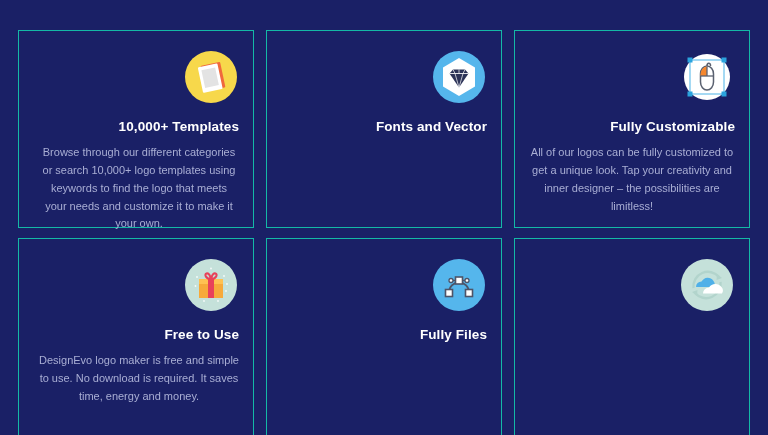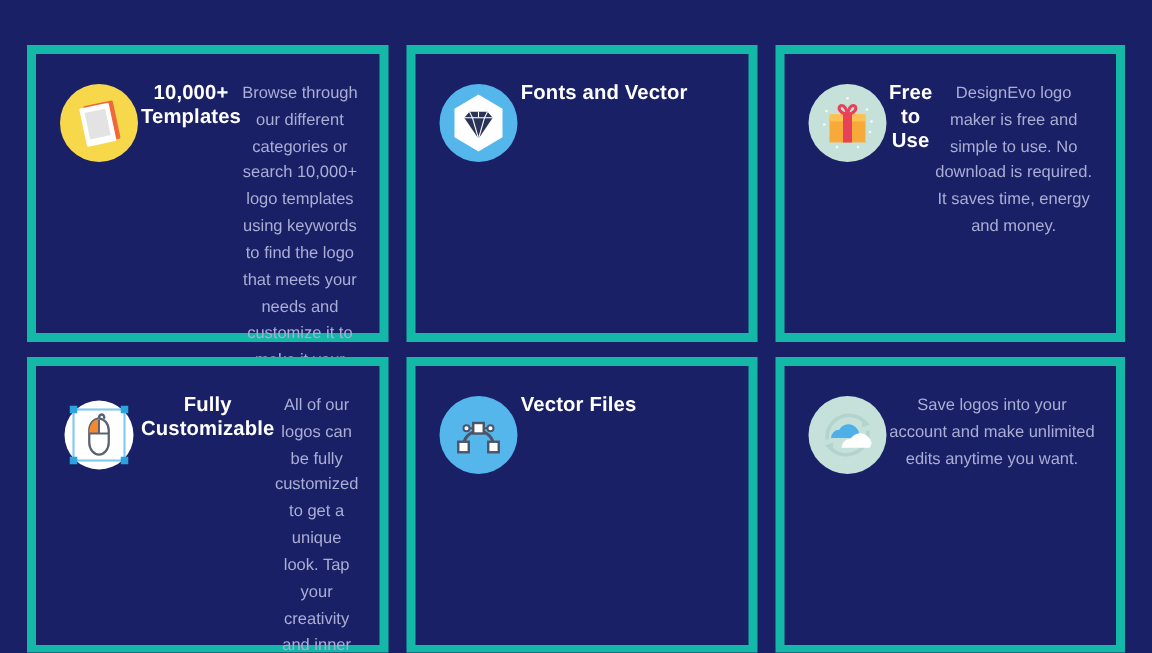--- a/index.html
+++ b/index.html
@@ -21,24 +21,25 @@
     height: 435px;
     display: grid;
     grid-template-columns: repeat(3, 1fr);
     grid-template-rows: 198px 198px;
     column-gap: 12px;
     row-gap: 10px;
     padding: 30px 18px 7px 18px;
   }
 
   .feature-card {
-    border: 6px solid #14b8a6;
+    border: 1px solid #14b8a6;
     background: #1a2066;
     display: flex;
-    align-items: flex-start;
+    flex-direction: column;
+    align-items: flex-end;
     padding: 18px 14px 10px 14px;
     text-align: center;
   }
 
   .card-icon {
     width: 56px;
     height: 56px;
     flex: 0 0 56px;
     position: relative;
     margin-bottom: 14px;
@@ -99,20 +100,42 @@
           <line x1="32" y1="24.5" x2="28" y2="38.5" stroke="#ffffff" stroke-width="0.7"></line>
         </g>
       </svg>
     </div>
     <div class="card-title">Fonts and Vector</div>
   </div>
 
   <div class="feature-card">
     <div class="card-icon">
       <svg viewBox="0 0 56 56">
+        <circle cx="28" cy="28" r="23" fill="#ffffff"></circle>
+        <rect x="11" y="11" width="34" height="34" fill="none" stroke="#7fc9ee" stroke-width="1.4"></rect>
+        <g fill="#2aa3de">
+          <rect x="8.5" y="8.5" width="5" height="5"></rect>
+          <rect x="42.5" y="8.5" width="5" height="5"></rect>
+          <rect x="8.5" y="42.5" width="5" height="5"></rect>
+          <rect x="42.5" y="42.5" width="5" height="5"></rect>
+        </g>
+        <path d="M28 17 C28 13.5 31.5 13.5 31.5 16.5" fill="none" stroke="#5a6170" stroke-width="1.6" stroke-linecap="round"></path>
+        <path d="M21.5 25 A6.5 8 0 0 1 34.5 25 L34.5 33 A6.5 8 0 0 1 21.5 33 Z" fill="#ffffff" stroke="#5a6170" stroke-width="1.5"></path>
+        <path d="M21.5 25 A6.5 8 0 0 1 28 17.5 L28 27 L21.5 27 Z" fill="#f5872e"></path>
+        <line x1="21.5" y1="27" x2="34.5" y2="27" stroke="#5a6170" stroke-width="1.3"></line>
+        <line x1="28" y1="18" x2="28" y2="27" stroke="#5a6170" stroke-width="1.3"></line>
+      </svg>
+    </div>
+    <div class="card-title">Fully Customizable</div>
+    <div class="card-desc wide">All of our logos can be fully customized to get a unique look. Tap your creativity and inner designer – the possibilities are limitless!</div>
+  </div>
+
+  <div class="feature-card">
+    <div class="card-icon">
+      <svg viewBox="0 0 56 56">
         <circle cx="28" cy="28" r="26" fill="#c5e1da"></circle>
         <g fill="#ffffff" opacity="0.85">
           <circle cx="14" cy="20" r="0.9"></circle>
             <circle cx="17" cy="36" r="0.9"></circle>
           <circle cx="41" cy="19" r="0.9"></circle>
             <circle cx="43" cy="34" r="0.9"></circle>
           <circle cx="28" cy="11.5" r="0.9"></circle>
             <circle cx="21" cy="44" r="0.9"></circle>
           <circle cx="35" cy="44" r="0.9"></circle>
             <circle cx="12.5" cy="29" r="0.9"></circle>
@@ -125,65 +148,42 @@
         <path d="M28 22 C33 22 35 17.5 32.5 16.5 C30 15.5 28.5 19.5 28 22" fill="none" stroke="#e8415a" stroke-width="2.1" stroke-linecap="round"></path>
       </svg>
     </div>
     <div class="card-title">Free to Use</div>
     <div class="card-desc">DesignEvo logo maker is free and simple to use. No download is required. It saves time, energy and money.</div>
   </div>
 
   <div class="feature-card">
     <div class="card-icon">
       <svg viewBox="0 0 56 56">
-        <circle cx="28" cy="28" r="23" fill="#ffffff"></circle>
-        <rect x="11" y="11" width="34" height="34" fill="none" stroke="#7fc9ee" stroke-width="1.4"></rect>
-        <g fill="#2aa3de">
-          <rect x="8.5" y="8.5" width="5" height="5"></rect>
-          <rect x="42.5" y="8.5" width="5" height="5"></rect>
-          <rect x="8.5" y="42.5" width="5" height="5"></rect>
-          <rect x="42.5" y="42.5" width="5" height="5"></rect>
-        </g>
-        <path d="M28 17 C28 13.5 31.5 13.5 31.5 16.5" fill="none" stroke="#5a6170" stroke-width="1.6" stroke-linecap="round"></path>
-        <path d="M21.5 25 A6.5 8 0 0 1 34.5 25 L34.5 33 A6.5 8 0 0 1 21.5 33 Z" fill="#ffffff" stroke="#5a6170" stroke-width="1.5"></path>
-        <path d="M21.5 25 A6.5 8 0 0 1 28 17.5 L28 27 L21.5 27 Z" fill="#f5872e"></path>
-        <line x1="21.5" y1="27" x2="34.5" y2="27" stroke="#5a6170" stroke-width="1.3"></line>
-        <line x1="28" y1="18" x2="28" y2="27" stroke="#5a6170" stroke-width="1.3"></line>
-      </svg>
-    </div>
-    <div class="card-title">Fully Customizable</div>
-    <div class="card-desc wide">All of our logos can be fully customized to get a unique look. Tap your creativity and inner designer – the possibilities are limitless!</div>
-  </div>
-
-  <div class="feature-card">
-    <div class="card-icon">
-      <svg viewBox="0 0 56 56">
         <circle cx="28" cy="28" r="26" fill="#55b6ec"></circle>
         <path d="M18 36 C18 22 38 22 38 36" fill="none" stroke="#4e5468" stroke-width="2"></path>
         <line x1="21.5" y1="23.5" x2="34.5" y2="23.5" stroke="#4e5468" stroke-width="1.4"></line>
         <circle cx="20" cy="23.5" r="2" fill="#ffffff" stroke="#4e5468" stroke-width="1.3"></circle>
         <circle cx="36" cy="23.5" r="2" fill="#ffffff" stroke="#4e5468" stroke-width="1.3"></circle>
         <rect x="24.5" y="20" width="7" height="7" fill="#ffffff" stroke="#4e5468" stroke-width="1.6"></rect>
         <rect x="14.5" y="32.5" width="7" height="7" fill="#ffffff" stroke="#4e5468" stroke-width="1.6"></rect>
         <rect x="34.5" y="32.5" width="7" height="7" fill="#ffffff" stroke="#4e5468" stroke-width="1.6"></rect>
       </svg>
     </div>
-    <div class="card-title">Vector Files</div>
+    <div class="card-title">Fully Files</div>
   </div>
 
   <div class="feature-card">
     <div class="card-icon">
       <svg viewBox="0 0 56 56">
         <circle cx="28" cy="28" r="26" fill="#c5e1da"></circle>
         <g fill="none" stroke="#b2d4cc" stroke-width="2.4">
           <path d="M14.5 31 A14.5 14.5 0 0 1 40 20"></path>
           <path d="M41.5 25 A14.5 14.5 0 0 1 16 36"></path>
         </g>
         <polygon points="38,17 43,21 37.5,23" fill="#b2d4cc"></polygon>
         <polygon points="18,39 13,35 18.5,33" fill="#b2d4cc"></polygon>
         <path d="M17 30 A5.5 5.5 0 0 1 22.5 24.5 A7 7 0 0 1 34.5 24 A5.5 5.5 0 0 1 35 30 Z" fill="#4fb0e8"></path>
         <path d="M24 36.5 A6 6 0 0 1 30 30.5 A7.5 7.5 0 0 1 42.5 30 A5.5 5.5 0 0 1 43 36.5 Z" fill="#ffffff"></path>
       </svg>
     </div>
-    <div class="card-desc">Save logos into your account and make unlimited edits anytime you want.</div>
   </div>
 
 </div>
 
 </body></html>

